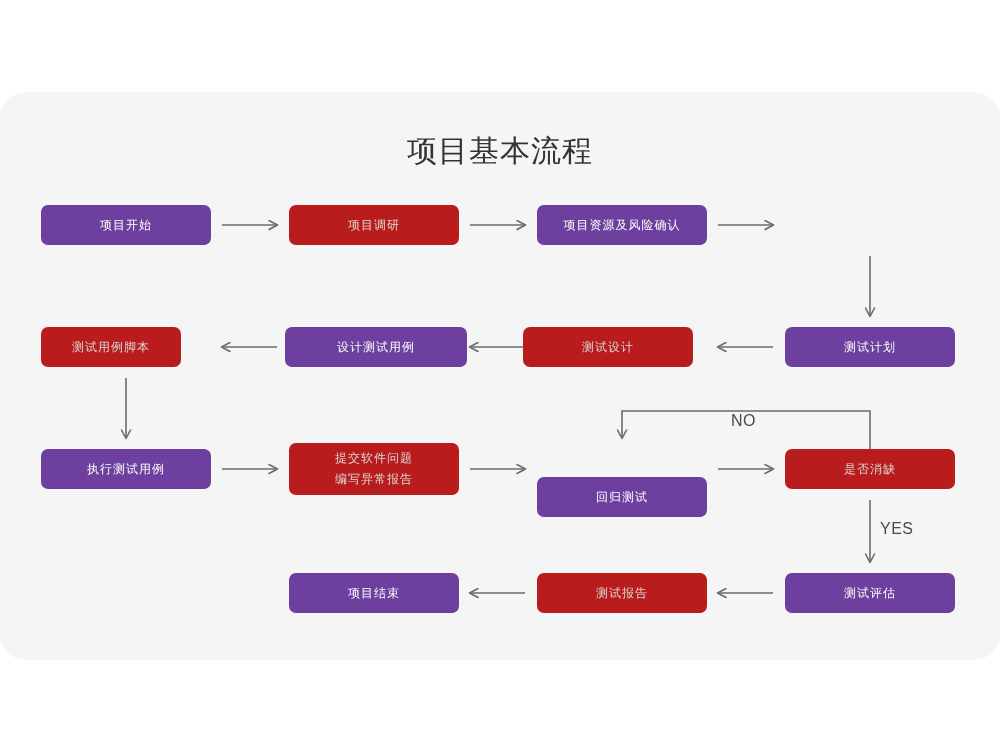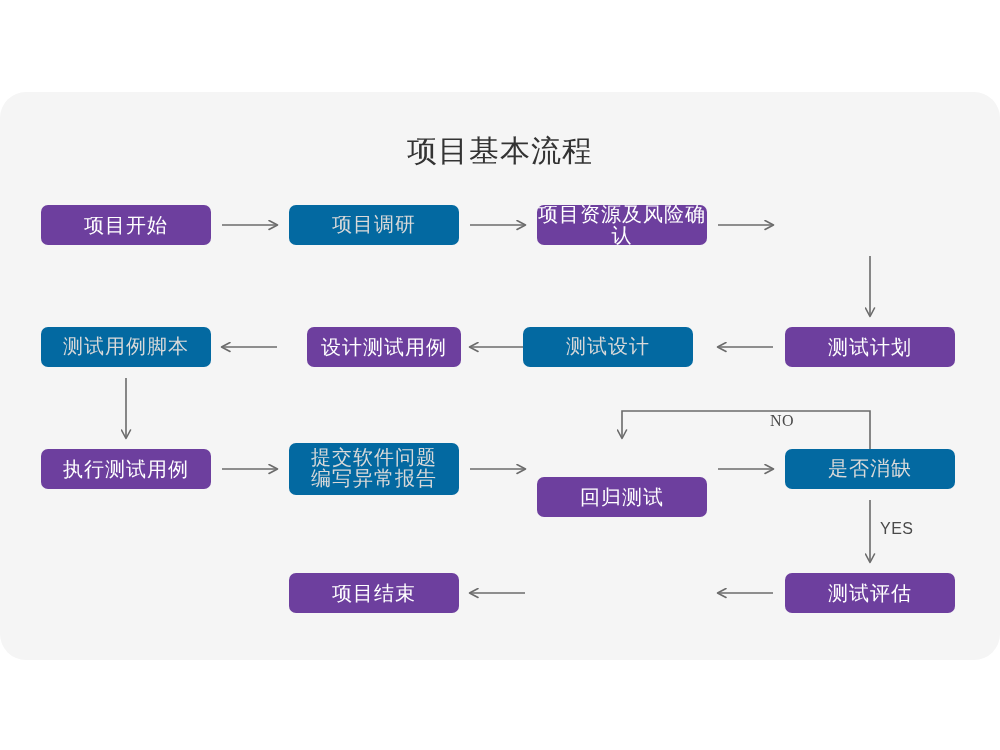--- a/index.html
+++ b/index.html
@@ -56,33 +56,32 @@
     font-weight: normal;
   }
   .node {
     position: absolute;
     box-sizing: border-box;
     border-radius: 7px;
     display: flex;
     align-items: center;
     justify-content: center;
     text-align: center;
-    font-size: 20px;
+    font-size: 12px;
     line-height: 21px;
     letter-spacing: 1px;
     white-space: pre-line;
   }
   .node.purple {
     background: #6d3f9e;
     color: #ffffff;
   }
   .node.gray {
-    background: #0369a1;
+    background: #b91c1c;
     color: #d9d9d9;
-    font-family: Liberation Mono, monospace;
   }
   .edge-label {
     position: absolute;
     font-size: 16px;
     color: #4a4a4a;
     letter-spacing: 0.5px;
   }
 </style>
 </head>
 <body>
@@ -126,31 +125,32 @@
       <line x1="525" y1="593" x2="470" y2="593" marker-end="url(#ah)"></line>
     </g>
   </svg>
 
   <div id="diagram">
 
     <div class="node purple" style="left:41px;top:205px;width:170px;height:40px;">项目开始</div>
     <div class="node gray" style="left:289px;top:205px;width:170px;height:40px;">项目调研</div>
     <div class="node purple" style="left:537px;top:205px;width:170px;height:40px;">项目资源及风险确认</div>
 
-    <div class="node gray" style="left:41px;top:327px;width:170px;height:40px;">测试用例脚本</div>
-    <div class="node purple" style="left:307px;top:327px;width:154px;height:40px;">设计测试用例</div>
+    <div class="node gray" style="left:41px;top:327px;width:140px;height:40px;">测试用例脚本</div>
+    <div class="node purple" style="left:285px;top:327px;width:182px;height:40px;">设计测试用例</div>
     <div class="node gray" style="left:523px;top:327px;width:170px;height:40px;">测试设计</div>
     <div class="node purple" style="left:785px;top:327px;width:170px;height:40px;">测试计划</div>
 
     <div class="node purple" style="left:41px;top:449px;width:170px;height:40px;">执行测试用例</div>
     <div class="node gray" style="left:289px;top:443px;width:170px;height:52px;">提交软件问题
 编写异常报告</div>
     <div class="node purple" style="left:537px;top:449px;width:170px;height:40px;margin-top:28px;">回归测试</div>
     <div class="node gray" style="left:785px;top:449px;width:170px;height:40px;">是否消缺</div>
 
     <div class="node purple" style="left:289px;top:573px;width:170px;height:40px;">项目结束</div>
+    <div class="node gray" style="left:537px;top:573px;width:170px;height:40px;">测试报告</div>
     <div class="node purple" style="left:785px;top:573px;width:170px;height:40px;">测试评估</div>
 
-    <div class="edge-label" style="left:770px;top:412px;font-family:Liberation Serif, serif;">NO</div>
+    <div class="edge-label" style="left:731px;top:412px;">NO</div>
     <div class="edge-label" style="left:880px;top:520px;">YES</div>
   </div>
 
 </div>
 
 </body></html>

